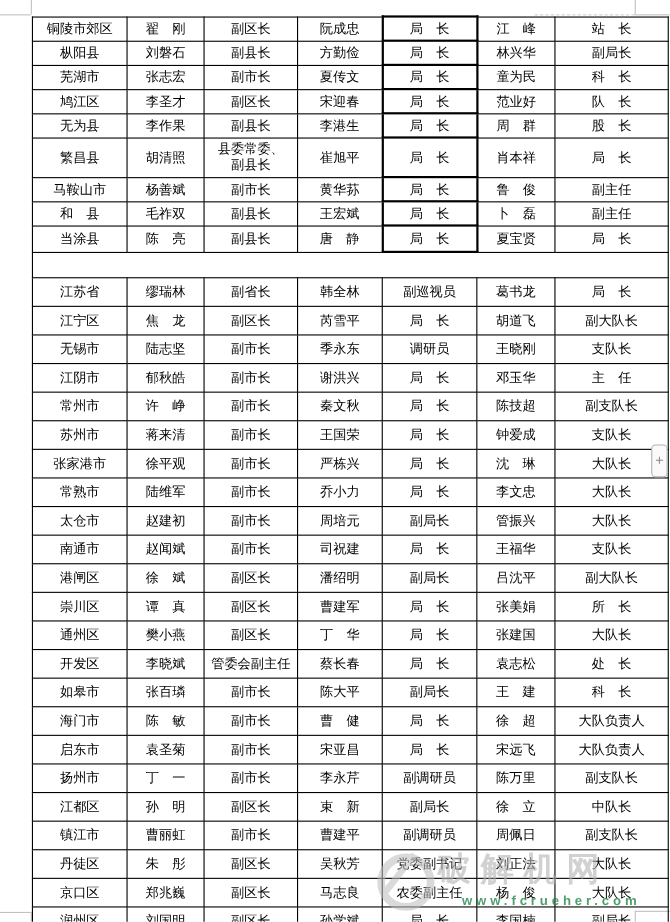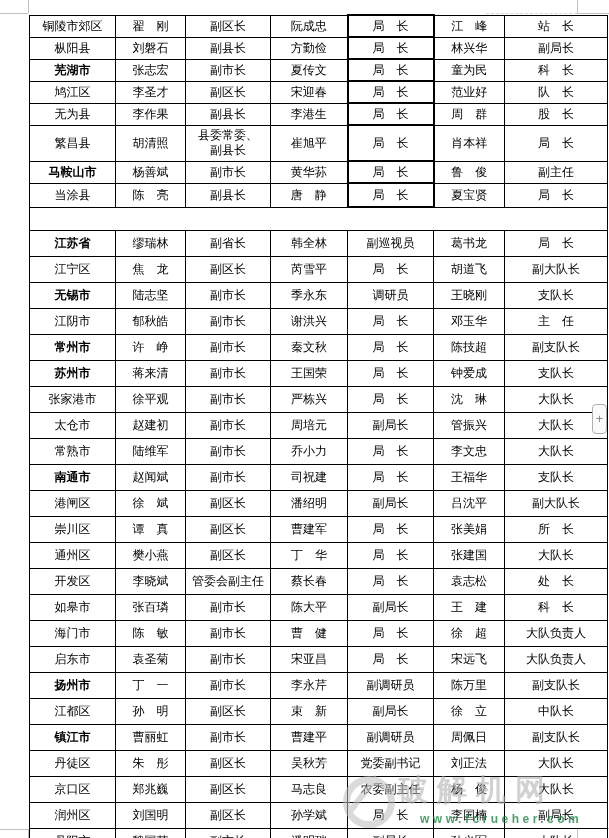--- a/index.html
+++ b/index.html
@@ -11,21 +11,21 @@
   table{
     position:absolute;left:29px;top:14px;width:578px;
     border-collapse:collapse;table-layout:fixed;
   }
   td{
     border:1px solid #000;
     font-size:12px;line-height:1.25;
     text-align:center;vertical-align:middle;
     padding:0;overflow:hidden;white-space:pre;
   }
-  td.bold{font-weight:bold;}
+  td.bold{font-weight:normal;}
   td.thick{border:2px solid #000;}
   tr.sec-a{height:22px;}
   tr.tall{height:36px;}
   tr.h24{height:24px;}
   tr.sp{height:23px;}
   tr.sec-j{height:26px;margin-top:16px;}
   td.spacer{border:1px solid #000;}
   
   .mark{position:absolute;background:#c0c0c0;}
   .dash{position:absolute;border-top:1px dashed #d6d6d6;}
@@ -145,20 +145,29 @@
         </tr>
         <tr class="sec-a">
           <td class="bold">马鞍山市</td>
           <td>杨善斌</td>
           <td>副市长</td>
           <td>黄华荪</td>
           <td class="thick">局　长</td>
           <td>鲁　俊</td>
           <td>副主任</td>
         </tr>
+        <tr class="sec-a">
+          <td>和　县</td>
+          <td>毛祚双</td>
+          <td>副县长</td>
+          <td>王宏斌</td>
+          <td class="thick">局　长</td>
+          <td>卜　磊</td>
+          <td>副主任</td>
+        </tr>
         <tr class="sec-a h24">
           <td>当涂县</td>
           <td>陈　亮</td>
           <td>副县长</td>
           <td>唐　静</td>
           <td class="thick">局　长</td>
           <td>夏宝贤</td>
           <td>局　长</td>
         </tr>
         <tr class="sp">
@@ -221,35 +230,35 @@
         <tr class="sec-j">
           <td>张家港市</td>
           <td>徐平观</td>
           <td>副市长</td>
           <td>严栋兴</td>
           <td>局　长</td>
           <td>沈　琳</td>
           <td>大队长</td>
         </tr>
         <tr class="sec-j">
+          <td>常熟市</td>
+          <td>陆维军</td>
+          <td>副市长</td>
+          <td>乔小力</td>
+          <td>局　长</td>
+          <td>李文忠</td>
+          <td>大队长</td>
+        </tr>
+        <tr class="sec-j">
           <td>太仓市</td>
           <td>赵建初</td>
           <td>副市长</td>
           <td>周培元</td>
           <td>副局长</td>
           <td>管振兴</td>
-          <td>大队长</td>
-        </tr>
-        <tr class="sec-j">
-          <td>常熟市</td>
-          <td>陆维军</td>
-          <td>副市长</td>
-          <td>乔小力</td>
-          <td>局　长</td>
-          <td>李文忠</td>
           <td>大队长</td>
         </tr>
         <tr class="sec-j">
           <td class="bold">南通市</td>
           <td>赵闻斌</td>
           <td>副市长</td>
           <td>司祝建</td>
           <td>局　长</td>
           <td>王福华</td>
           <td>支队长</td>

